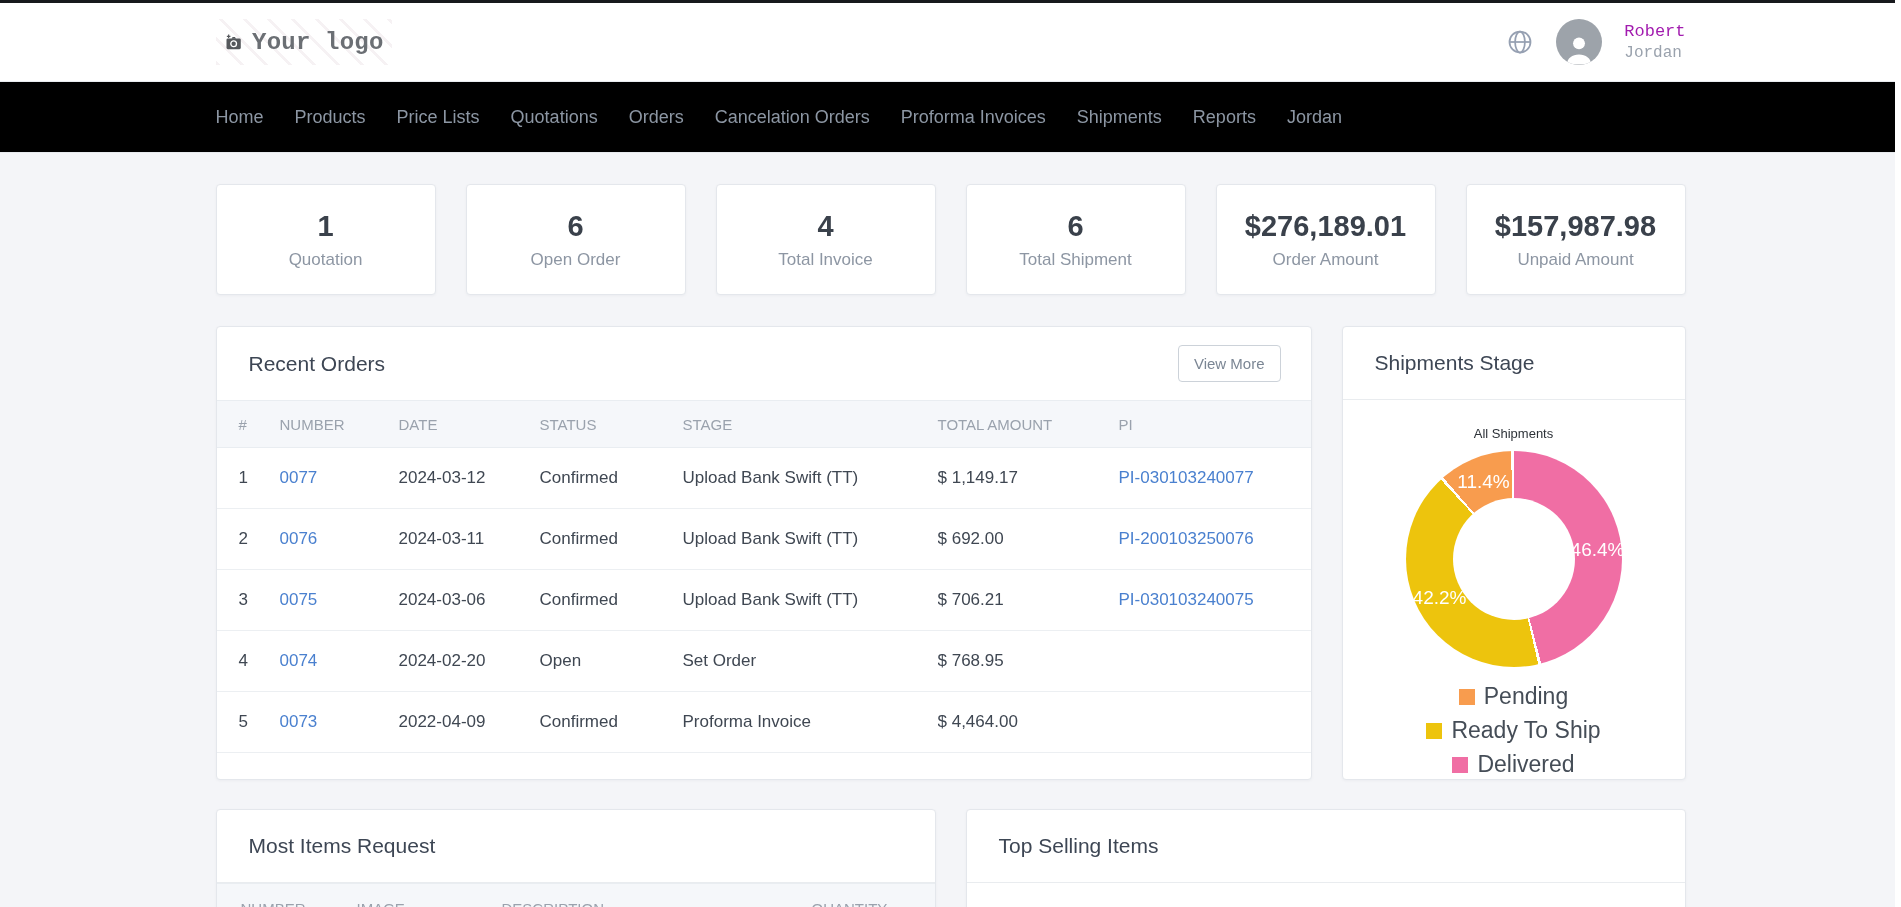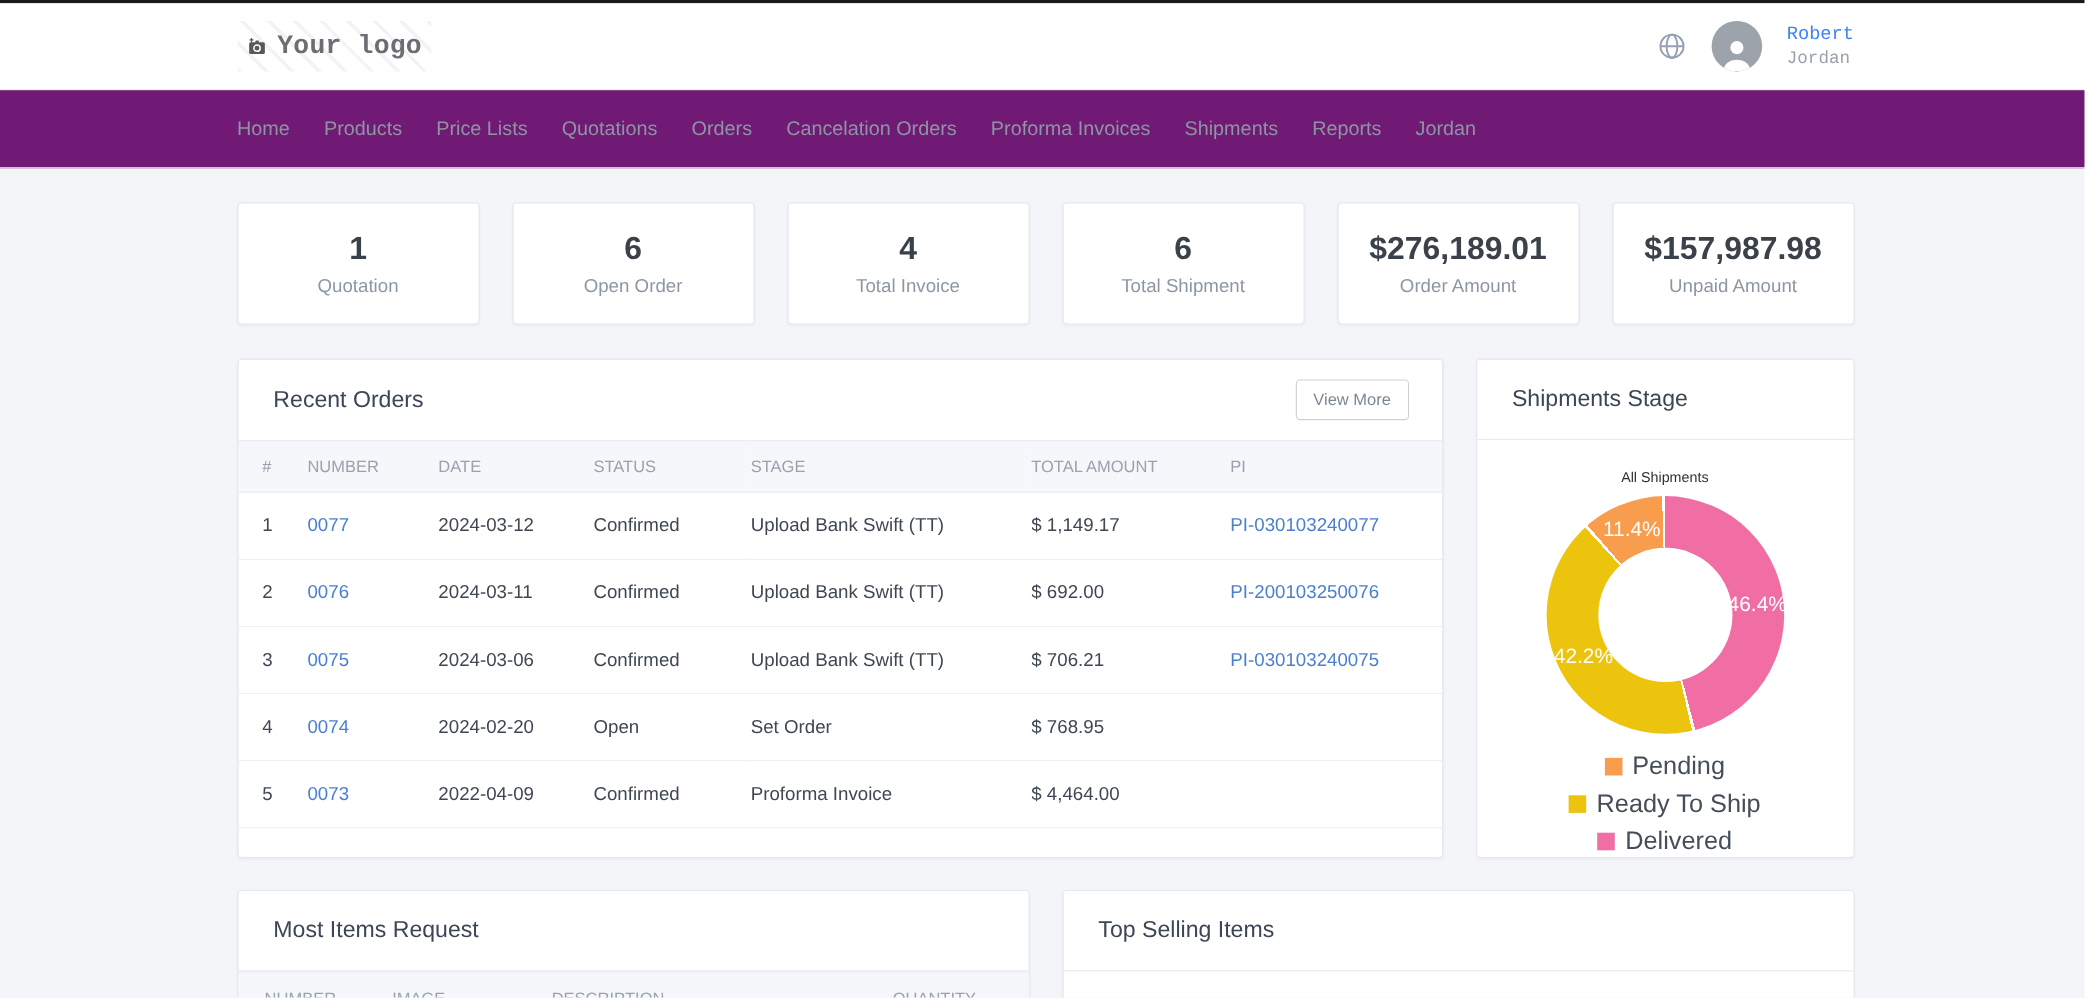--- a/index.html
+++ b/index.html
@@ -8,24 +8,24 @@
   
   header{height:78px;background:#ffffff;border-bottom:1px solid #e9ecf0;font-family:Liberation Mono, monospace;}
   .header-inner{width:1470px;margin:0 auto;height:100%;display:flex;align-items:center;justify-content:space-between;}
   .logo{display:flex;align-items:center;gap:10px;width:160px;height:46px;padding:0 8px;
         background:repeating-linear-gradient(45deg,rgba(214,195,204,0.22) 0 3px,transparent 3px 17px);cursor:pointer;}
   .logo-text{font-size:24px;font-weight:700;color:#6b6f74;letter-spacing:.2px;white-space:nowrap;}
   .header-right{display:flex;align-items:center;gap:22px;}
   .globe{width:28px;height:28px;}
   .avatar{width:46px;height:46px;border-radius:50%;background:#9da3aa;overflow:hidden;display:flex;align-items:flex-end;justify-content:center;}
   .user-names{display:flex;flex-direction:column;line-height:1.25;}
-  .user-first{font-size:17px;color:#3b82f6;}
+  .user-first{font-size:17px;color:#a21caf;}
   .user-last{font-size:16px;color:#9aa2ad;}
   
-  nav{height:70px;background:#701a75;border-bottom:1px solid #e7eaee;}
+  nav{height:70px;background:#000000;border-bottom:1px solid #e7eaee;}
   .nav-inner{width:1470px;margin:0 auto;height:100%;display:flex;align-items:center;gap:31px;}
   .nav-link{font-size:18px;color:#8c96a3;text-decoration:none;white-space:nowrap;cursor:pointer;}
   
   main{width:1470px;margin:0 auto;padding-top:31px;}
   .stats-row{display:flex;gap:30px;margin-bottom:31px;}
   .stat-card{flex:1;height:109px;background:#fff;border:1px solid #e4e7ec;border-radius:4px;
              box-shadow:0 1px 3px rgba(25,30,40,.04);display:flex;flex-direction:column;align-items:center;justify-content:center;}
   .stat-value{font-size:29px;font-weight:700;color:#3a414b;}
   .stat-label{font-size:17px;color:#8d96a3;margin-top:7px;}
   .panel{background:#fff;border:1px solid #e4e7ec;border-radius:4px;box-shadow:0 1px 3px rgba(25,30,40,.04);}

